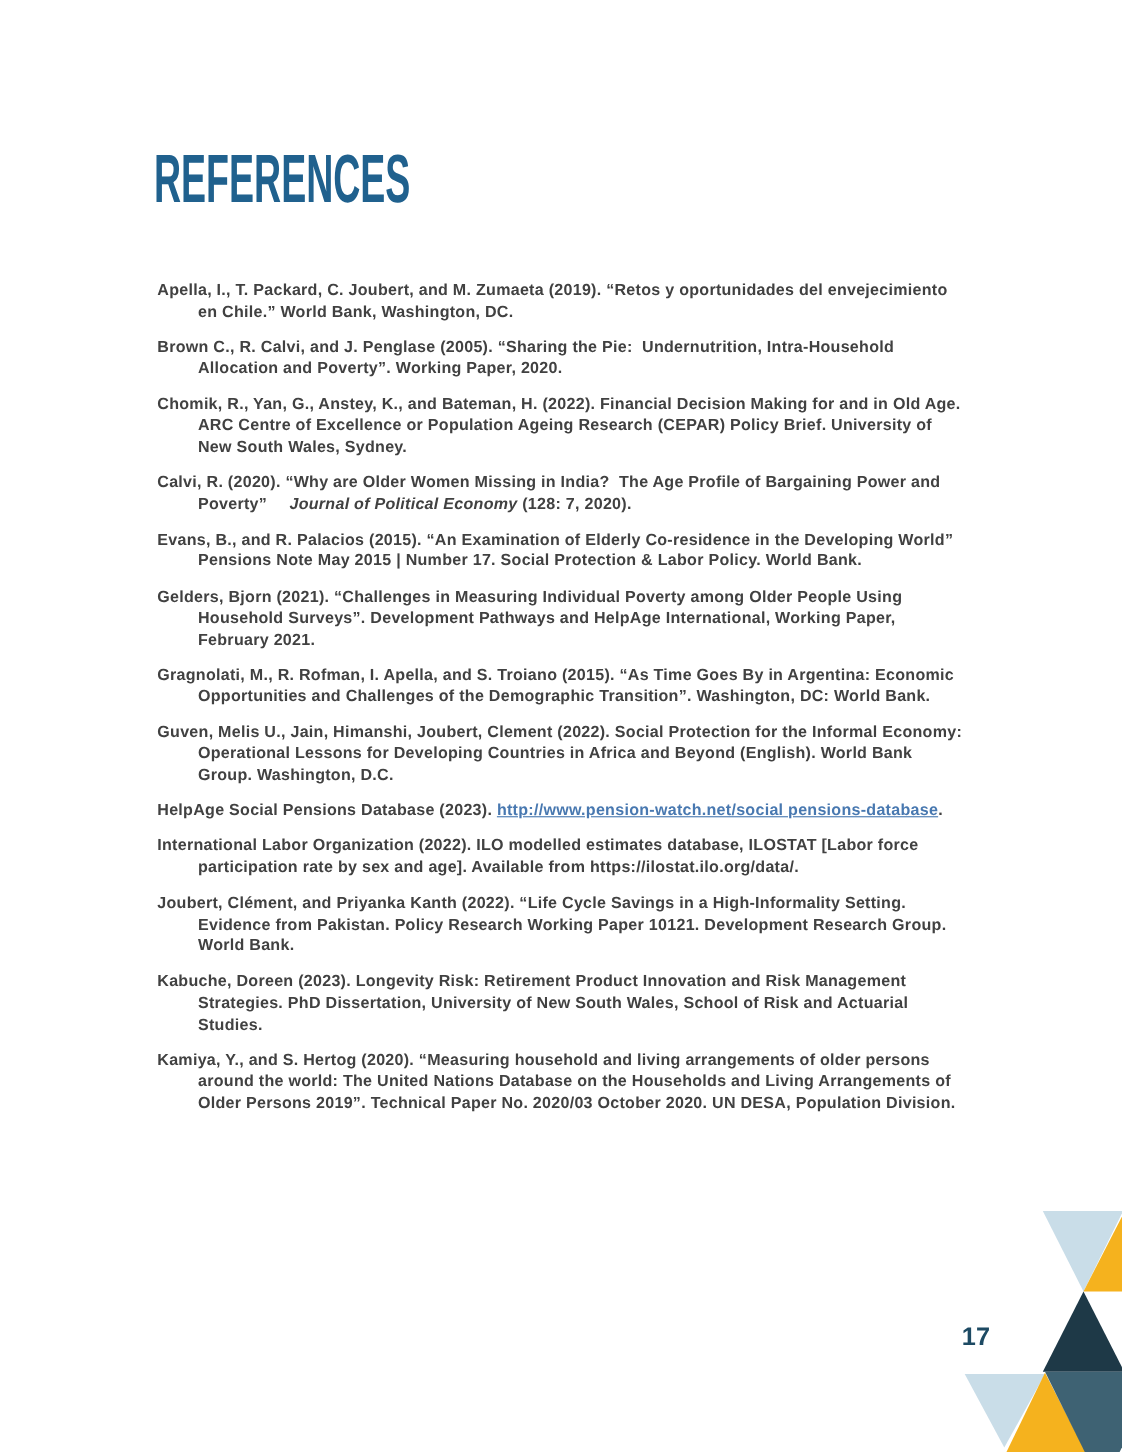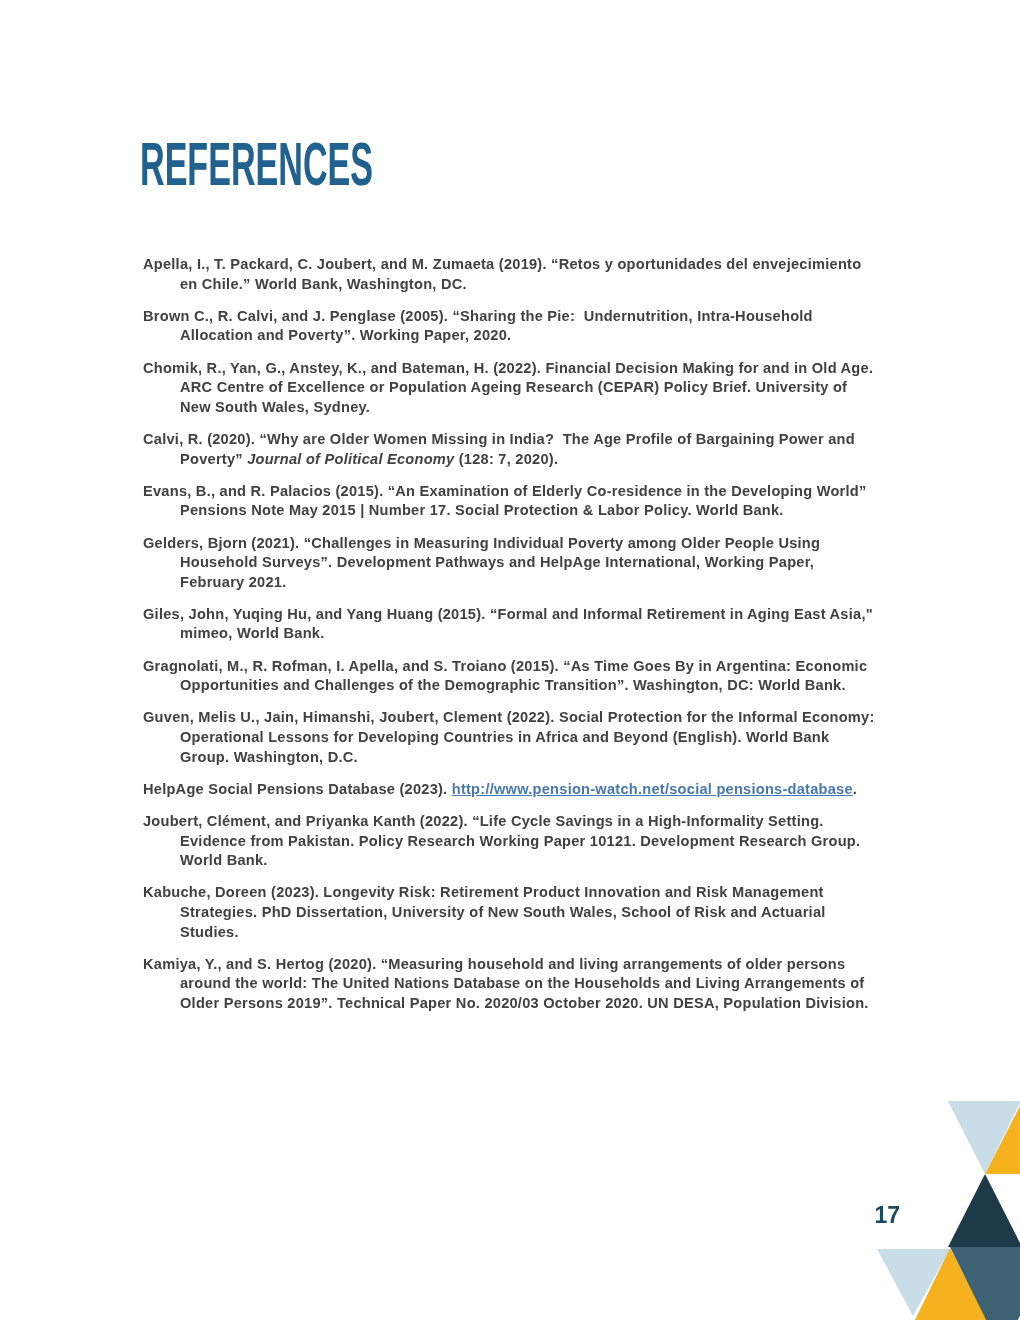--- a/index.html
+++ b/index.html
@@ -33,21 +33,21 @@
   }
   .ref {
     font-size: 14.6px;
     line-height: 19.6px;
     letter-spacing: 0.25px;
     color: var(--body-color, #414141);
     padding-left: 37px;
     text-indent: -37px;
     margin-bottom: 12.6px;
   }
-  .ref .italic { font-style: italic; }
+  .ref .italic { font-style: italic; margin-left: 16px; }
   .ref-link {
     color: var(--link-color, #4878b0);
     text-decoration: underline;
     cursor: pointer;
   }
   .page-number {
     position: absolute;
     right: 120px;
     top: 1202px;
     font-size: 23px;
@@ -68,24 +68,24 @@
 
 <h1 class="page-title">REFERENCES</h1>
 
 <div class="refs">
     <p class="ref"><span>Apella, I., T. Packard, C. Joubert, and M. Zumaeta (2019). “Retos y oportunidades del envejecimiento en Chile.” World Bank, Washington, DC.</span></p>
     <p class="ref"><span>Brown C., R. Calvi, and J. Penglase (2005). “Sharing the Pie:&nbsp; Undernutrition, Intra-Household Allocation and Poverty”. Working Paper, 2020.</span></p>
     <p class="ref"><span>Chomik, R., Yan, G., Anstey, K., and Bateman, H. (2022). Financial Decision Making for and in Old Age. ARC Centre of Excellence or Population Ageing Research (CEPAR) Policy Brief. University of New South Wales, Sydney.</span></p>
     <p class="ref"><span>Calvi, R. (2020). “Why are Older Women Missing in India?&nbsp; The Age Profile of Bargaining Power and Poverty” </span><span class="italic">Journal of Political Economy</span><span> (128: 7, 2020).</span></p>
     <p class="ref"><span>Evans, B., and R. Palacios (2015). “An Examination of Elderly Co-residence in the Developing World” Pensions Note May 2015 | Number 17. Social Protection &amp; Labor Policy. World Bank.</span></p>
     <p class="ref"><span>Gelders, Bjorn (2021). “Challenges in Measuring Individual Poverty among Older People Using Household Surveys”. Development Pathways and HelpAge International, Working Paper, February 2021.</span></p>
-    <p class="ref"><span>Giles, John, Yuqing Hu, and Yang Huang (2015). “Formal and Informal Retirement in Aging East Asia," mimeo, World Bank.</span></p>
     <p class="ref"><span>Gragnolati, M., R. Rofman, I. Apella, and S. Troiano (2015). “As Time Goes By in Argentina: Economic Opportunities and Challenges of the Demographic Transition”. Washington, DC: World Bank.</span></p>
     <p class="ref"><span>Guven, Melis U., Jain, Himanshi, Joubert, Clement (2022). Social Protection for the Informal Economy: Operational Lessons for Developing Countries in Africa and Beyond (English). World Bank Group. Washington, D.C.</span></p>
     <p class="ref"><span>HelpAge Social Pensions Database (2023). </span><a class="ref-link" href="#">http://www.pension-watch.net/social pensions-database</a><span>.</span></p>
+    <p class="ref"><span>International Labor Organization (2022). ILO modelled estimates database, ILOSTAT [Labor force participation rate by sex and age]. Available from https://ilostat.ilo.org/data/.</span></p>
     <p class="ref"><span>Joubert, Clément, and Priyanka Kanth (2022). “Life Cycle Savings in a High-Informality Setting. Evidence from Pakistan. Policy Research Working Paper 10121. Development Research Group. World Bank.</span></p>
     <p class="ref"><span>Kabuche, Doreen (2023). Longevity Risk: Retirement Product Innovation and Risk Management Strategies. PhD Dissertation, University of New South Wales, School of Risk and Actuarial Studies.</span></p>
     <p class="ref"><span>Kamiya, Y., and S. Hertog (2020). “Measuring household and living arrangements of older persons around the world: The United Nations Database on the Households and Living Arrangements of Older Persons 2019”. Technical Paper No. 2020/03 October 2020. UN DESA, Population Division.</span></p>
   </div>
 
 <div class="page-number">17</div>
 
 <svg class="corner-art" viewBox="860 1090 160 230" preserveAspectRatio="none" aria-hidden="true">
   <polygon points="948,1101 1021,1101 985,1174" fill="#c9dde8"></polygon>
   <polygon points="1021,1104 1021,1174 985,1174" fill="#f5b21e"></polygon>

